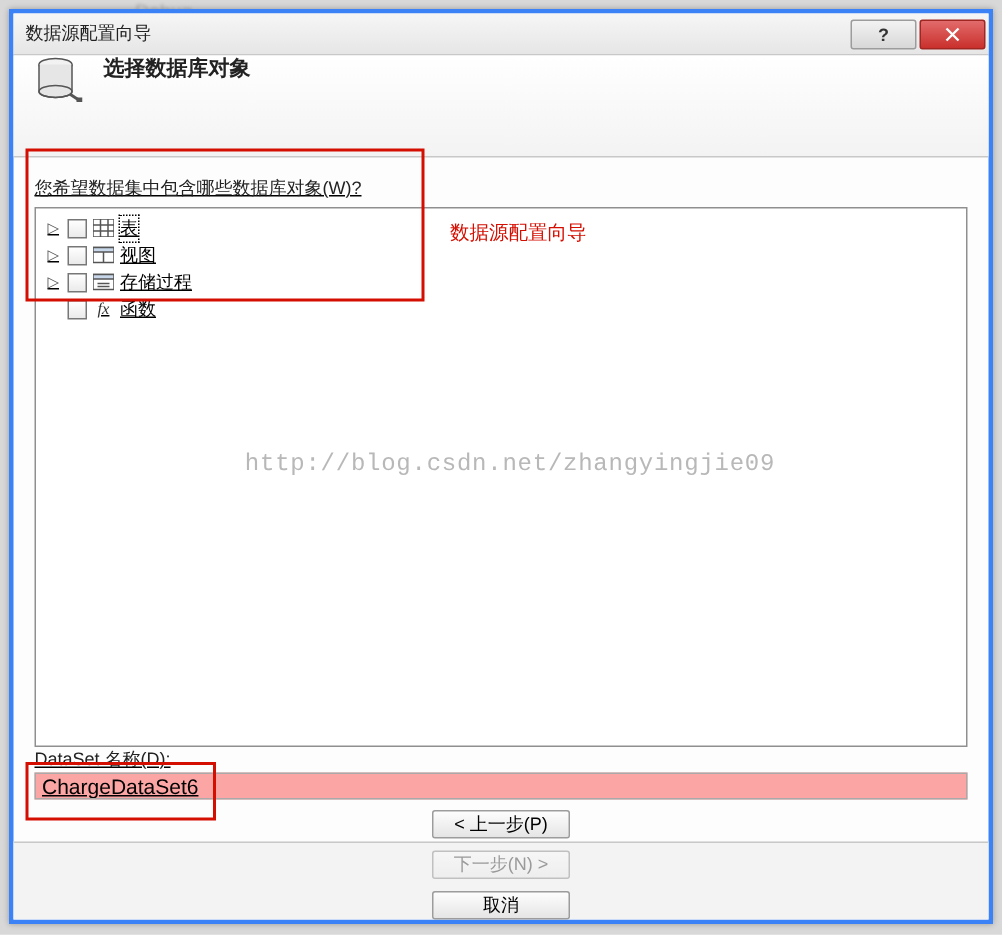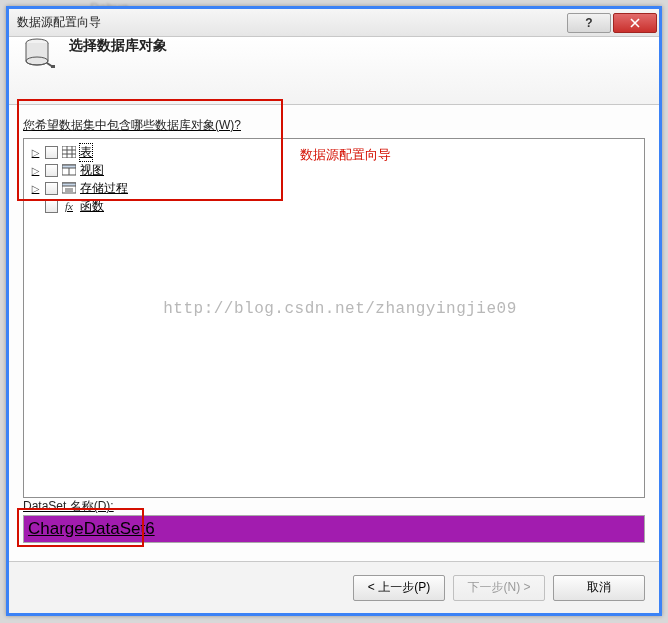--- a/index.html
+++ b/index.html
@@ -47,25 +47,25 @@
   .tree-label { margin-left:2px; color:#000; }
   .node.selected .tree-label {
     outline: 1px dotted #000;
   }
   .watermark {
     position:absolute; left:12px; right:0; top:45%; text-align:center;
     color:#b8b8b8; font-family: "Courier New", monospace; font-size:16px; letter-spacing:.5px; pointer-events:none;
   }
   .ds-label { color:#222; }
   .ds-input {
-    width:100%; height:28px; border:1px solid #a9a9a9; padding:2px 4px; font-size:17px; background:#a21caf;
+    width:100%; height:18px; border:1px solid #a9a9a9; padding:2px 4px; font-size:14px; background:#fca5a5;
   }
   .footer {
     height: 52px; display:flex; align-items:center; justify-content:flex-end; gap:8px;
-    border-top:1px solid #c8c8c8; padding: 0 14px; background:#f3f3f3;
+    border-top:1px solid #c8c8c8; padding: 0 14px; background:#f3f3f3;flex-direction:column;
   }
   .btn {
     min-width:92px; height:26px; border:1px solid #9c9c9c; background:linear-gradient(#fdfdfd,#e5e5e5);
     border-radius:2px; font-size:12px; cursor:default; padding:0 10px;
   }
   .btn.default { border-color:#3d8bd0; box-shadow:0 0 0 1px #7fb7e4 inset; }
   .btn[disabled] { color:#9a9a9a; border-color:#c0c0c0; background:linear-gradient(#f6f6f6,#eeeeee); }
   
   .ann-red { position:absolute; border:2px solid #d40e00; pointer-events:none; }
   .ann1 { left:17px; top:99px; width:266px; height:102px; }

